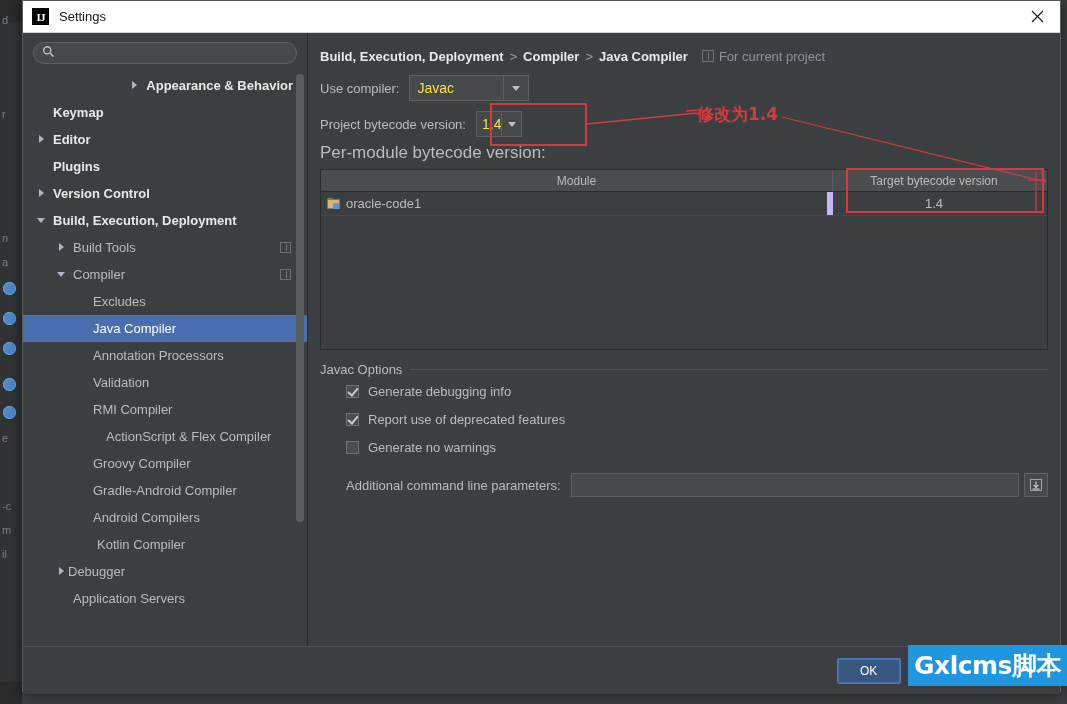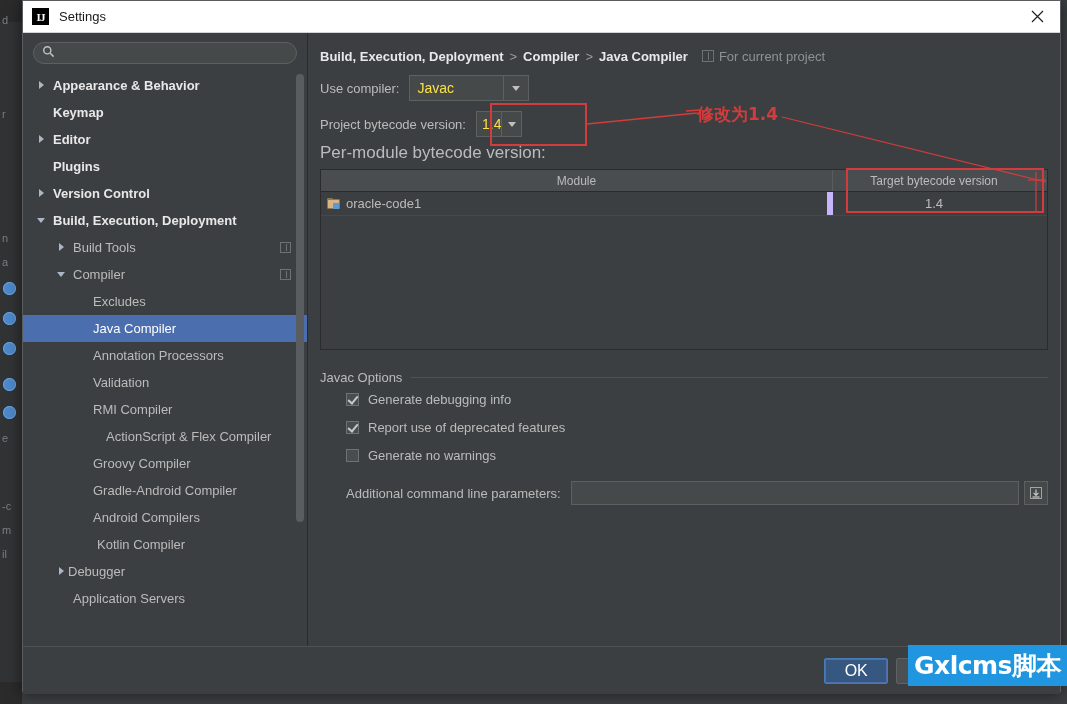--- a/index.html
+++ b/index.html
@@ -115,42 +115,42 @@
       background:#d9b384;border:1px solid #8d7350;box-sizing:border-box;border-radius:1px;}
   .module-icon .tab{position:absolute;left:0;top:0px;width:6px;height:3px;background:#d9b384;
       border:1px solid #8d7350;box-sizing:border-box;border-radius:1px 1px 0 0;}
   .module-icon .chip{position:absolute;left:6px;top:5px;width:6px;height:6px;background:#5b9bd5;}
   .module-name{font-size:13px;color:#bbbbbb;}
   .td-target{width:202px;flex:none;display:flex;align-items:center;justify-content:center;
       font-size:13px;color:#bbbbbb;}
   #table-scroll-col{width:12px;flex:none;}
 
   
-  #javac-group{margin-top:20px;position:relative;}
+  #javac-group{margin-top:12px;position:relative;}
   #javac-legend{display:flex;align-items:center;}
   #javac-legend-text{font-size:13px;color:#bbbbbb;padding-right:8px;}
   #javac-legend-line{flex:1;height:1px;background:#4f5254;}
   .check-row{display:flex;align-items:center;height:28px;margin-left:26px;}
   .checkbox{width:13px;height:13px;border:1px solid #6e7275;background:#4a4d4f;
       margin-right:9px;position:relative;box-sizing:border-box;flex:none;}
   .checkbox.checked::after{content:"";position:absolute;left:3px;top:0px;width:4px;height:8px;
       border-right:2px solid #c8c8c8;border-bottom:2px solid #c8c8c8;transform:rotate(40deg);}
   .check-label{font-size:13px;color:#bbbbbb;}
 
   #params-row{display:flex;align-items:center;margin-top:12px;margin-left:26px;}
   #params-label{font-size:13px;color:#bbbbbb;margin-right:10px;}
   #params-input{flex:1;height:24px;background:#45494a;border:1px solid #5e6060;
       color:#bbbbbb;font-size:13px;font-family:inherit;padding:0 6px;outline:none;box-sizing:border-box;}
   #params-expand{width:24px;height:24px;margin-left:5px;background:#45494a;border:1px solid #5e6060;
       box-sizing:border-box;display:flex;align-items:center;justify-content:center;cursor:pointer;flex:none;}
 
   
   #footer{height:47px;background:#3c3f41;border-top:1px solid #4f5254;
       display:flex;align-items:center;justify-content:flex-end;padding-right:12px;}
-  .dlg-button{height:26px;min-width:64px;padding:0 14px;font-size:16px;
+  .dlg-button{height:26px;min-width:64px;padding:0 14px;font-size:12px;
       font-family:inherit;background:#4c5052;border:1px solid #5e6265;color:#bbbbbb;
       border-radius:2px;margin-left:8px;cursor:pointer;}
   #ok-button{background:#365880;border:1px solid #4a7bb5;color:#ffffff;
       box-shadow:0 0 0 1px #4b6eaf inset;}
 
   
   .annot{position:absolute;pointer-events:none;}
   #annot-rect-bytecode{left:490px;top:103px;width:97px;height:43px;
       border:2px solid #d23c3c;box-sizing:border-box;}
   #annot-rect-target{left:846px;top:168px;width:198px;height:45px;
@@ -209,21 +209,21 @@
           <svg width="13" height="13" viewBox="0 0 13 13" aria-hidden="true">
             <circle cx="5.3" cy="5.3" r="3.6" stroke="#c3c3c3" stroke-width="1.4" fill="none"></circle>
             <path d="M8.2 8.2 L11.6 11.6" stroke="#c3c3c3" stroke-width="1.5"></path>
           </svg>
         </span>
         <input id="search-input" type="text" placeholder="" style="">
       </div>
 
       <div id="tree">
 
-        <div class="tree-row bold" style="padding-left: 14px;">
+        <div class="tree-row bold" style="padding-left: 14px; justify-content: flex-end;">
             <span class="tree-arrow right"></span>
             <span class="tree-label" style="margin-left: 5px;">Appearance &amp; Behavior</span>
           </div>
           <div class="tree-row bold" style="padding-left: 14px;">
             <span class="tree-arrow"></span>
             <span class="tree-label" style="margin-left: 5px;">Keymap</span>
           </div>
           <div class="tree-row bold" style="padding-left: 14px;">
             <span class="tree-arrow right"></span>
             <span class="tree-label" style="margin-left: 5px;">Editor</span>

